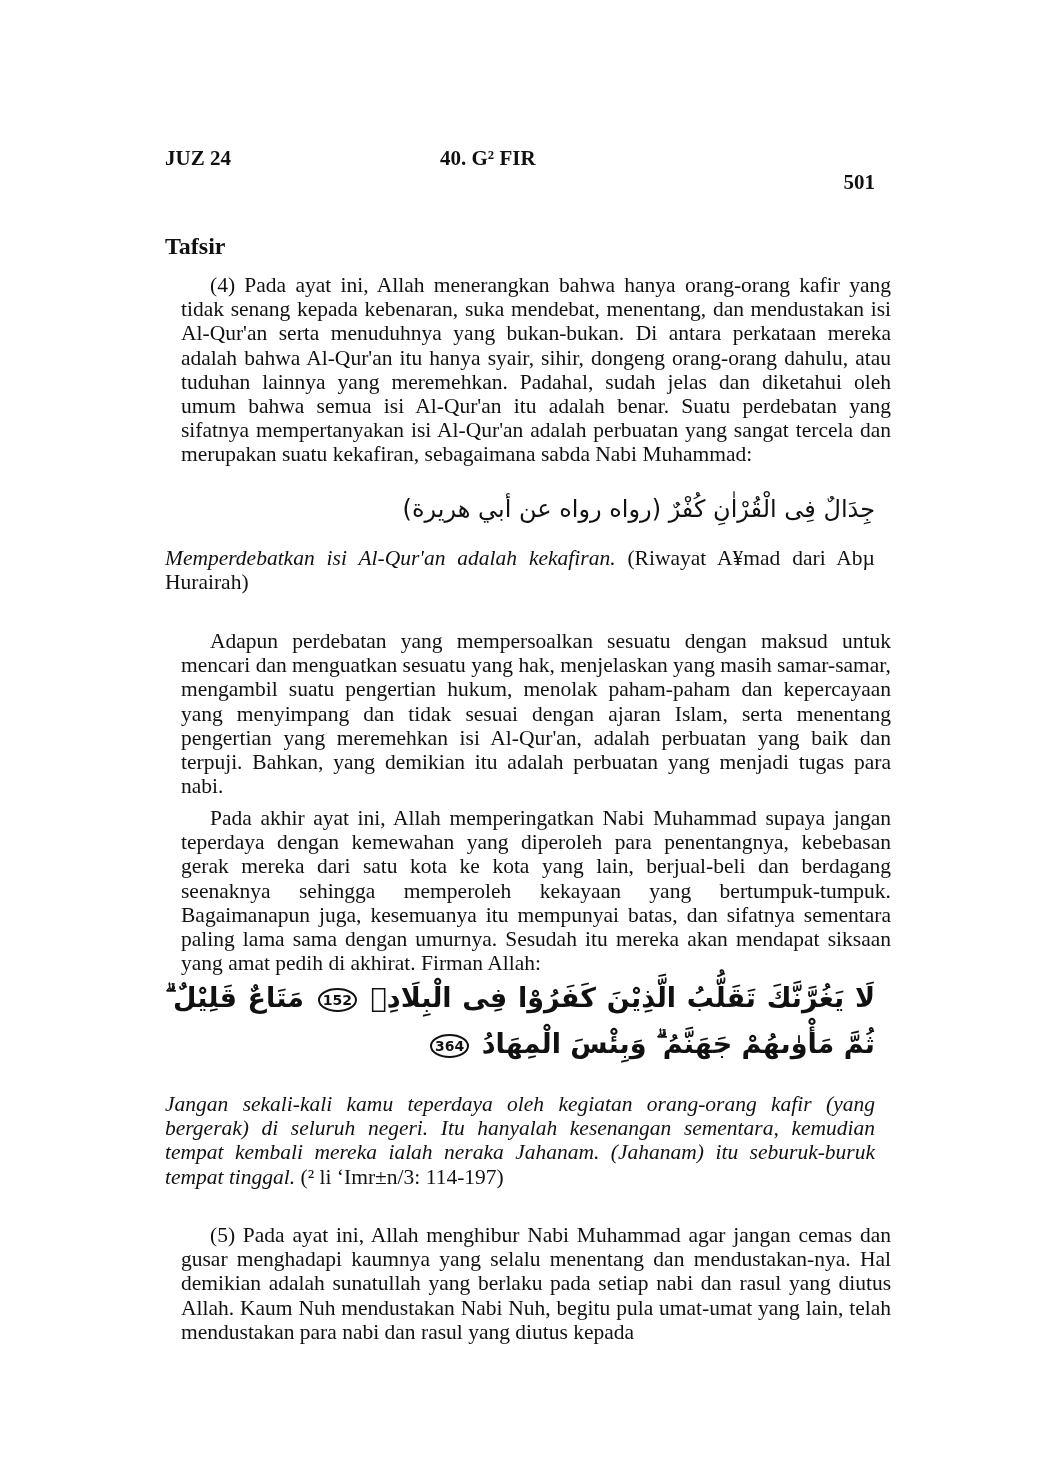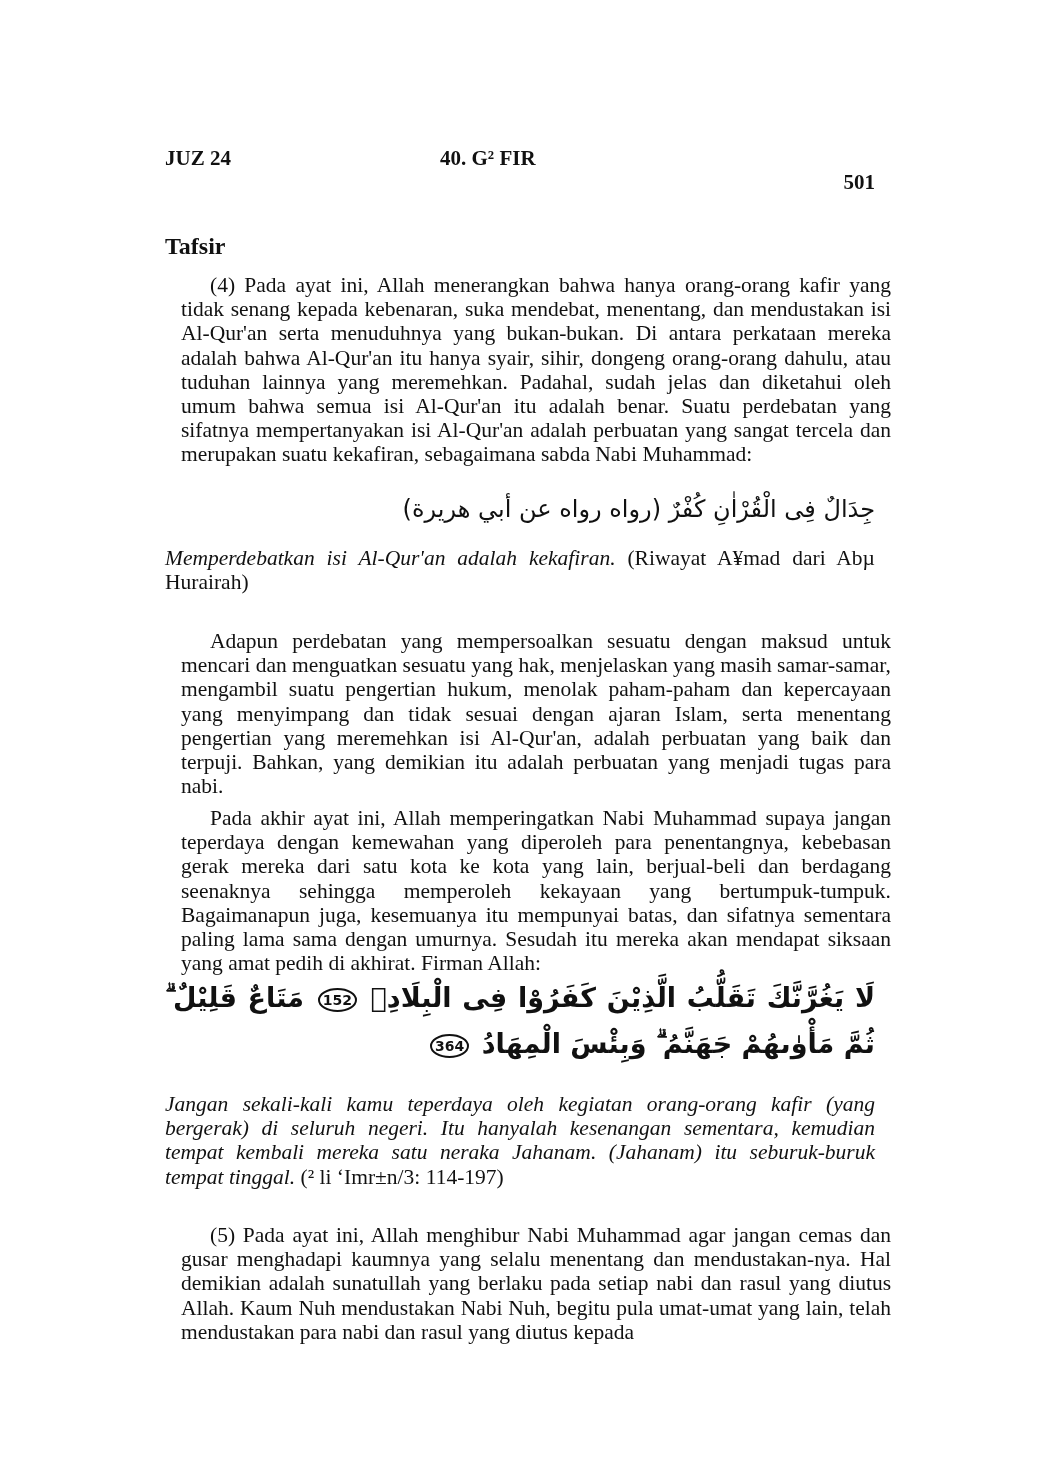--- a/index.html
+++ b/index.html
@@ -45,18 +45,18 @@
   <p class="para indent" style="top:794px;">Pada akhir ayat ini, Allah memperingatkan Nabi Muhammad supaya jangan teperdaya dengan kemewahan yang diperoleh para penentangnya, kebebasan gerak mereka dari satu kota ke kota yang lain, berjual-beli dan berdagang seenaknya sehingga memperoleh kekayaan yang bertumpuk-tumpuk. Bagaimanapun juga, kesemuanya itu mempunyai batas, dan sifatnya sementara paling lama sama dengan umurnya. Sesudah itu mereka akan mendapat siksaan yang amat pedih di akhirat. Firman Allah:</p>
 
   <div class="quran">
     <span>لَا يَغُرَّنَّكَ تَقَلُّبُ الَّذِيْنَ كَفَرُوْا فِى الْبِلَادِۗ</span>
     <span class="ayah-mark">152</span>
     <span>مَتَاعٌ قَلِيْلٌ ۗ ثُمَّ مَأْوٰىهُمْ جَهَنَّمُ ۗ وَبِئْسَ الْمِهَادُ</span>
     <span class="ayah-mark">364</span>
   </div>
 
   <div class="translation" style="top:1092px;">
-    <i>Jangan sekali-kali kamu teperdaya oleh kegiatan orang-orang kafir (yang bergerak) di seluruh negeri. Itu hanyalah kesenangan sementara, kemudian tempat kembali mereka satu neraka Jahanam. (Jahanam) itu seburuk-buruk tempat tinggal.</i>
+    <i>Jangan sekali-kali kamu teperdaya oleh kegiatan orang-orang kafir (yang bergerak) di seluruh negeri. Itu hanyalah kesenangan sementara, kemudian tempat kembali mereka ialah neraka Jahanam. (Jahanam) itu seburuk-buruk tempat tinggal.</i>
     <span>(² li ‘Imr±n/3: 114-197)</span>
   </div>
 
   <p class="para indent" style="top:1211px;">(5) Pada ayat ini, Allah menghibur Nabi Muhammad agar jangan cemas dan gusar menghadapi kaumnya yang selalu menentang dan mendustakan-nya. Hal demikian adalah sunatullah yang berlaku pada setiap nabi dan rasul yang diutus Allah. Kaum Nuh mendustakan Nabi Nuh, begitu pula umat-umat yang lain, telah mendustakan para nabi dan rasul yang diutus kepada</p>
 </div>
 
 </body></html>

